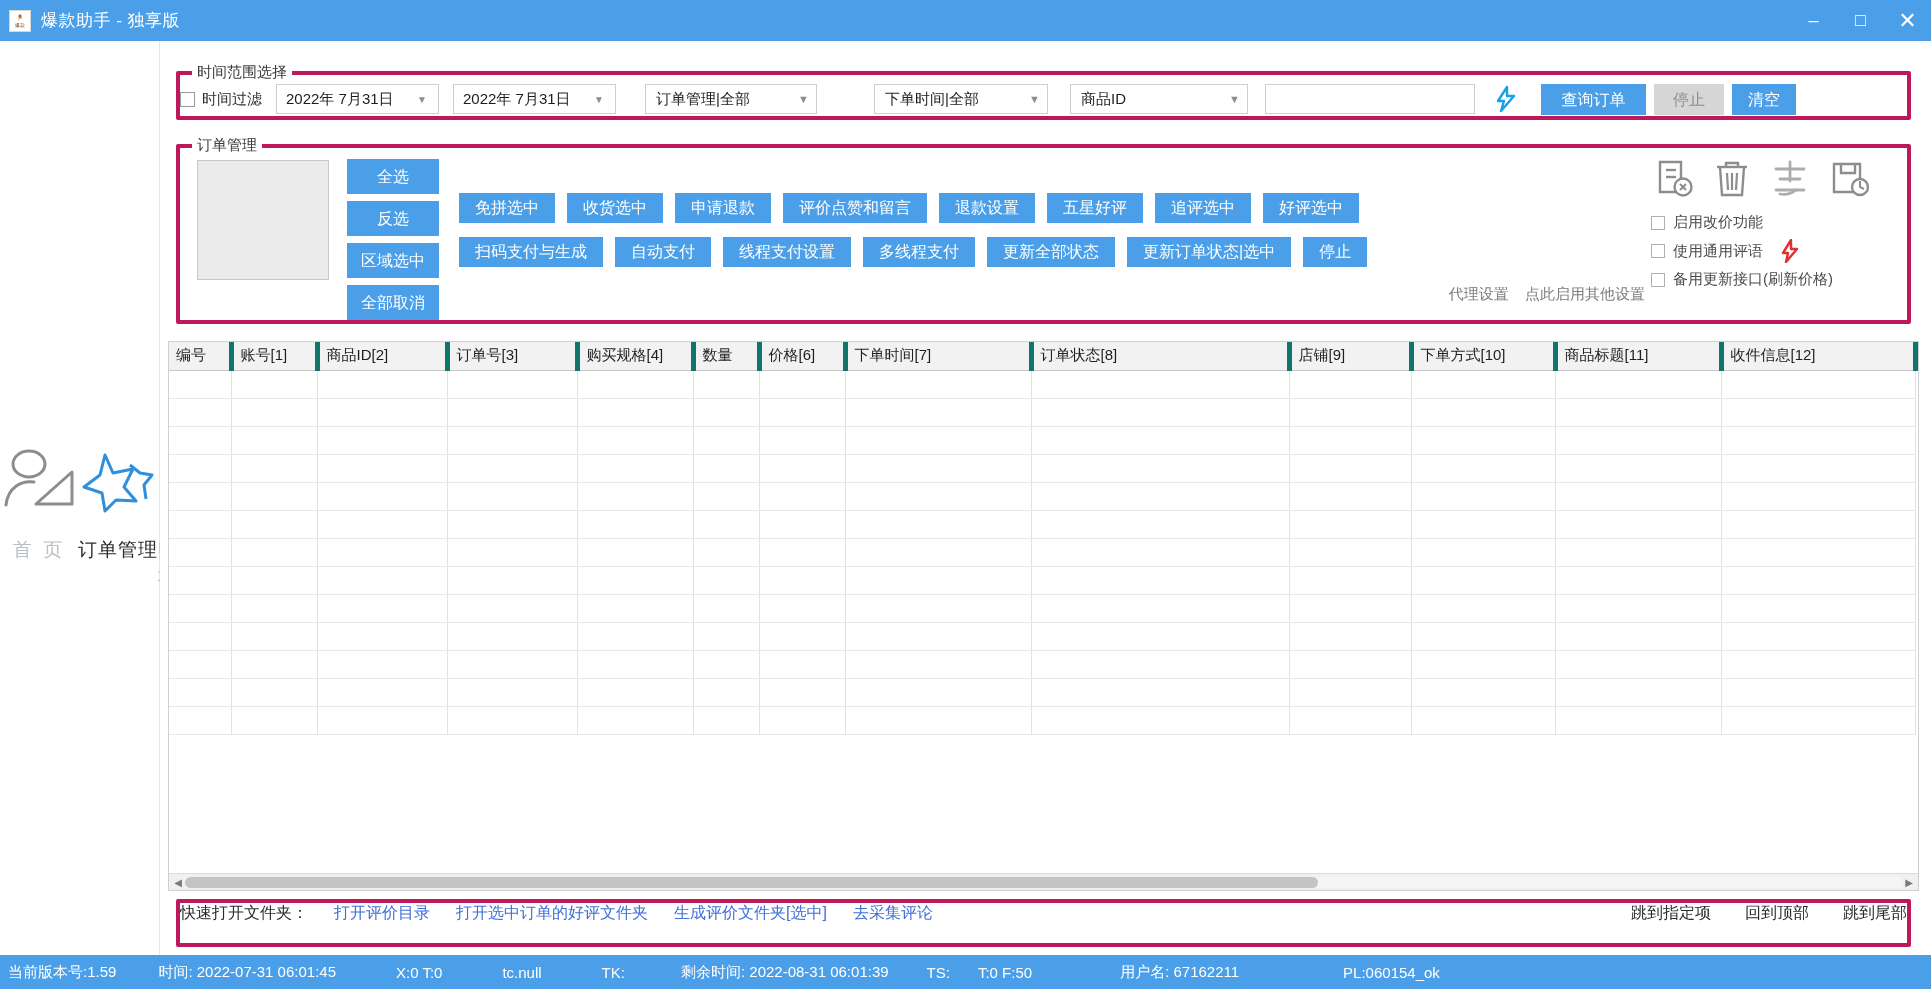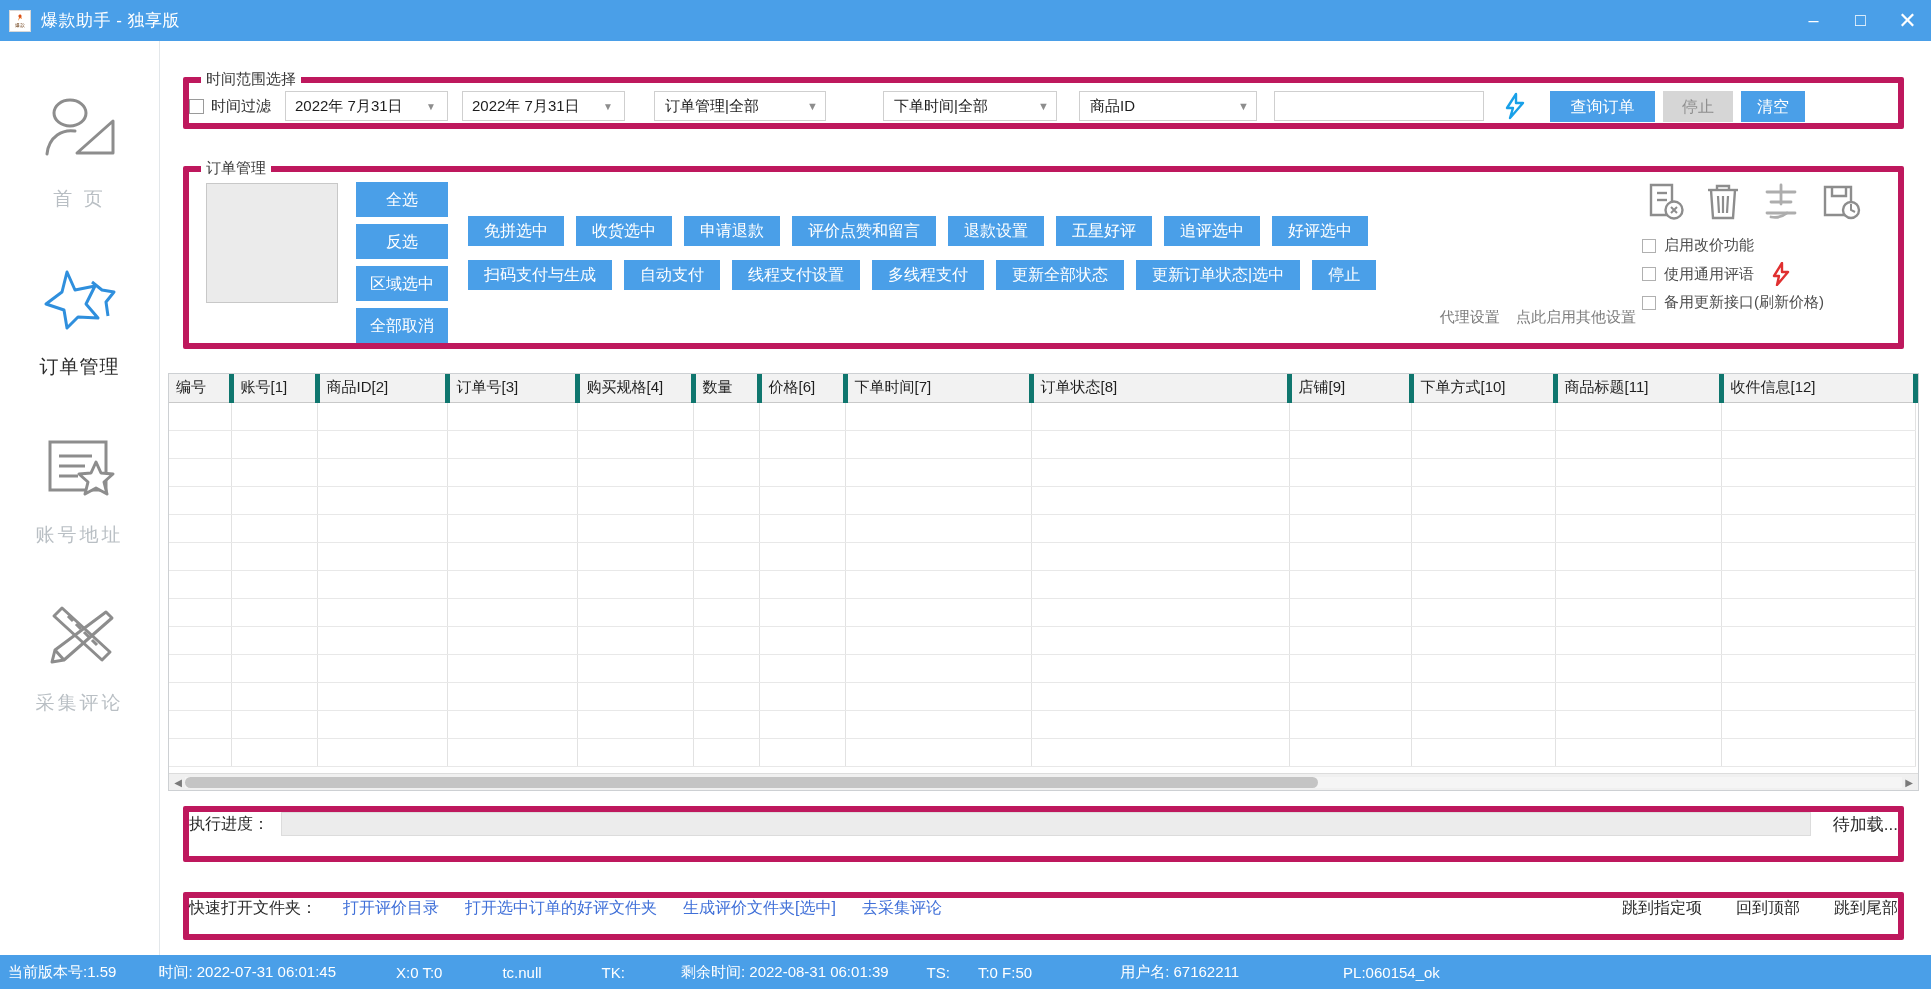--- a/index.html
+++ b/index.html
@@ -43,21 +43,21 @@
   .win-btn.close { font-size: 22px; }
 
   
   .body-row { flex: 1 1 auto; display: flex; min-height: 0; }
 
   
   .sidebar {
     width: 160px; flex: 0 0 160px;
     background: #ffffff;
     border-right: 1px solid #e3e7ea;
-    display: flex; flex-direction: column;
+    display: flex; 
     align-items: center;
     padding-top: 44px;
   }
   .side-item {
     width: 160px; height: 168px;
     display: flex; flex-direction: column;
     align-items: center; justify-content: flex-start;
   }
   .side-icon { height: 92px; display: flex; align-items: center; justify-content: center; }
   .side-label {
@@ -68,24 +68,24 @@
 
   
   .main {
     flex: 1 1 auto; min-width: 0;
     display: flex; flex-direction: column;
     padding: 14px 12px 0 8px;
     background: #ffffff;
   }
 
   fieldset.group {
-    border: 6px solid #be185d;
+    border: 4px solid #be185d;
     border-radius: 2px;
     padding: 0;
-    margin: 15px;
+    margin: 8px;
   }
   fieldset.group > legend {
     margin-left: 12px; padding: 0 5px;
     font-size: 15px; color: #3b3b3b;
   }
 
   
   .grp-time { flex: 0 0 auto; padding: 4px 10px 11px 10px; }
   .time-row { display: flex; align-items: center; gap: 0; height: 34px; }
 
@@ -682,25 +682,20 @@
         </div>
         <div class="hscroll">
           <div class="arrow">◀</div>
           <div class="track">
             <div class="thumb" style="width: 66%;"></div>
           </div>
           <div class="arrow">▶</div>
         </div>
       </div>
 
-      <fieldset class="group grp-progress">
-        <div class="prog-label">执行进度：</div>
-        <div class="prog-bar" style="background: linear-gradient(to right, rgb(74, 159, 232) 0%, rgb(236, 236, 236) 0%);"></div>
-        <div class="prog-status">待加载...</div>
-      </fieldset>
 
       <fieldset class="group grp-links">
         <div class="links-label">快速打开文件夹：</div>
         <div class="lnk">打开评价目录</div>
         <div class="lnk">打开选中订单的好评文件夹</div>
         <div class="lnk">生成评价文件夹[选中]</div>
         <div class="lnk">去采集评论</div>
         <div class="links-right">
           <div class="lnk2">跳到指定项</div>
           <div class="lnk2">回到顶部</div>

